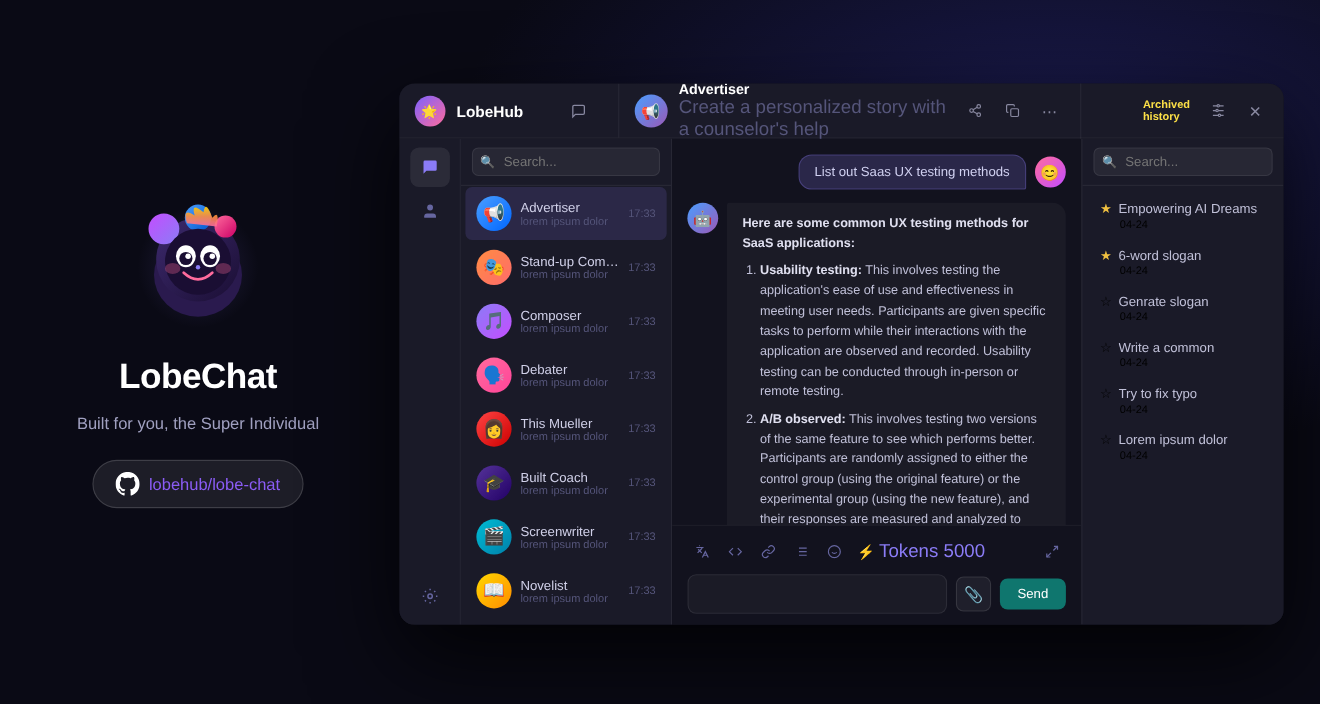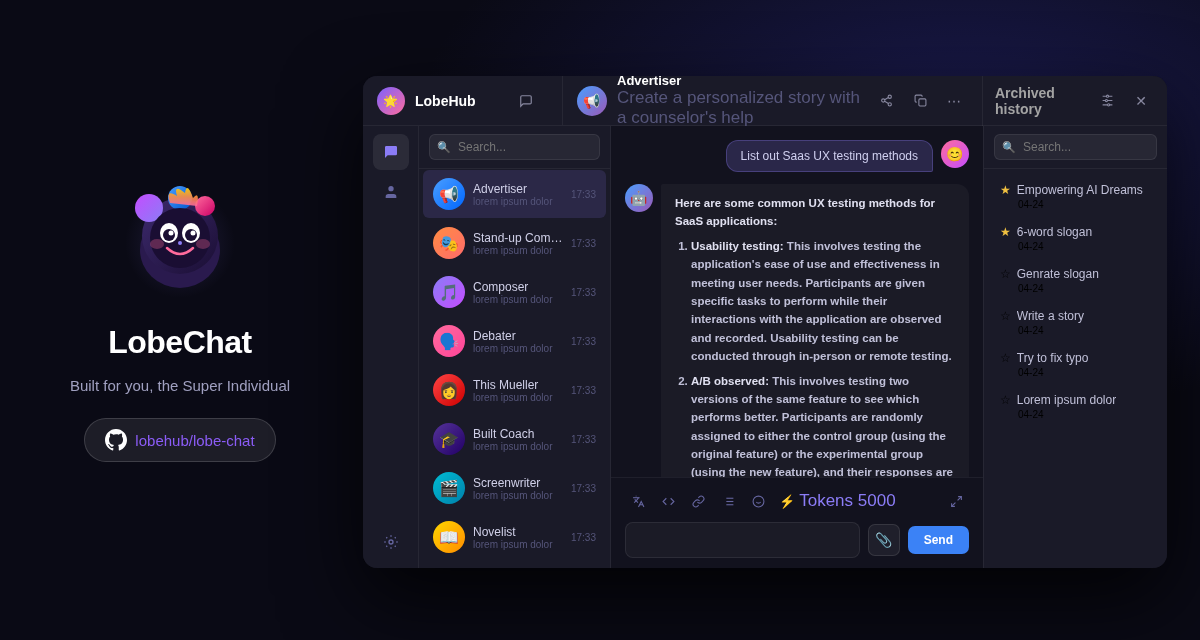--- a/index.html
+++ b/index.html
@@ -176,24 +176,25 @@
     .history-topbar {
       width: 184px;
       padding: 0 12px;
       display: flex;
       align-items: center;
       gap: 6px;
       height: 100%;
     }
 
     .history-title-top {
-      font-size: 14px;
+      font-size: 10px;
       font-weight: 600;
-      color: #a3a3a3;
+      color: #fde047;
       flex: 1;
+      margin-left: 44px;
     }
 
     
     .main-content {
       display: flex;
       flex: 1;
       overflow: hidden;
     }
 
     
@@ -325,21 +326,21 @@
       overflow-y: auto;
       padding: 14px;
       display: flex;
       flex-direction: column;
       gap: 12px;
     }
 
     .user-msg-wrapper {
       display: flex;
       justify-content: flex-end;
-      align-items: flex-start;
+      align-items: center;
       gap: 8px;
     }
 
     .user-bubble {
       background: rgba(139, 124, 246, 0.2);
       border: 1px solid rgba(139, 124, 246, 0.3);
       border-radius: 12px 12px 2px 12px;
       padding: 8px 14px;
       font-size: 12px;
       color: #d0d0f0;
@@ -381,21 +382,21 @@
       border-radius: 2px 12px 12px 12px;
       padding: 10px 14px;
       font-size: 11.5px;
       color: #c0c0d8;
       line-height: 1.6;
       max-width: 90%;
     }
 
     .ai-bubble p { margin-bottom: 6px; }
     .ai-bubble ol { padding-left: 16px; }
-    .ai-bubble li { margin-bottom: 6px; font-weight: bold; }
+    .ai-bubble li { margin-bottom: 6px; }
     .ai-bubble strong { color: #e0e0f0; }
 
     
     .input-area {
       padding: 10px 14px;
       border-top: 1px solid rgba(255,255,255,0.06);
       background: #12121e;
     }
 
     .input-toolbar {
@@ -468,27 +469,27 @@
       border-radius: 7px;
       display: flex;
       align-items: center;
       justify-content: center;
       cursor: pointer;
       color: #a0a0c0;
       font-size: 14px;
     }
 
     .send-btn {
-      background: #3b82f6;
+      background: #0f766e;
       color: #ffffff;
       border: none;
       border-radius: 7px;
       padding: 7px 16px;
       font-size: 12px;
-      font-weight: 700;
+      font-weight: 400;
       cursor: pointer;
     }
 
     
     .history-panel {
       width: 184px;
       background: #1a1a28;
       border-left: 1px solid rgba(255,255,255,0.06);
       display: flex;
       flex-direction: column;
@@ -911,21 +912,21 @@
           <div class="history-item">
     <div class="history-item-header">
       <span class="star-icon empty">☆</span>
       <span class="history-item-title">Genrate slogan</span>
     </div>
     <div class="history-item-date">04-24</div>
   </div>
           <div class="history-item">
     <div class="history-item-header">
       <span class="star-icon empty">☆</span>
-      <span class="history-item-title">Write a story</span>
+      <span class="history-item-title">Write a common</span>
     </div>
     <div class="history-item-date">04-24</div>
   </div>
           <div class="history-item">
     <div class="history-item-header">
       <span class="star-icon empty">☆</span>
       <span class="history-item-title">Try to fix typo</span>
     </div>
     <div class="history-item-date">04-24</div>
   </div>

